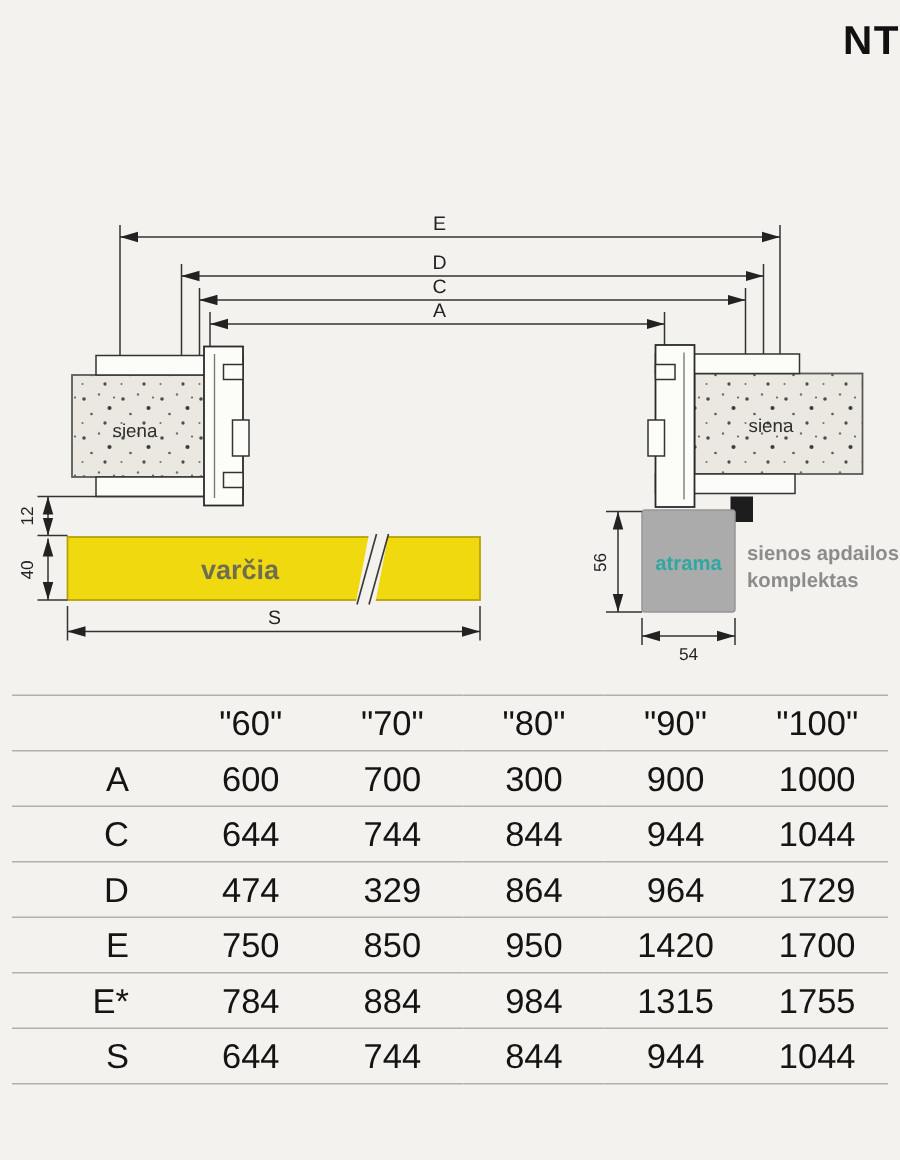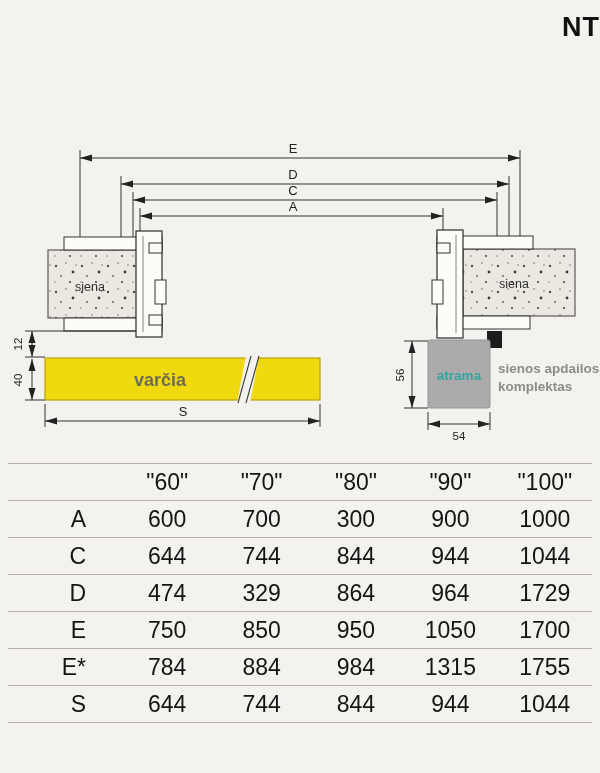--- a/index.html
+++ b/index.html
@@ -202,21 +202,21 @@
         <td>329</td>
         <td>864</td>
         <td>964</td>
         <td>1729</td>
       </tr>
       <tr>
         <td class="rowlabel">E</td>
         <td>750</td>
         <td>850</td>
         <td>950</td>
-        <td>1050</td>
+        <td>1420</td>
         <td>1700</td>
       </tr>
       <tr>
         <td class="rowlabel">E*</td>
         <td>784</td>
         <td>884</td>
         <td>984</td>
         <td>1315</td>
         <td>1755</td>
       </tr>

